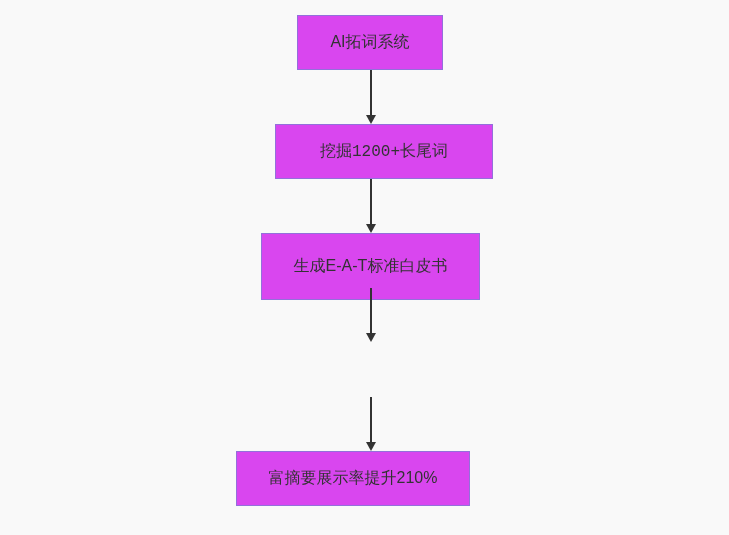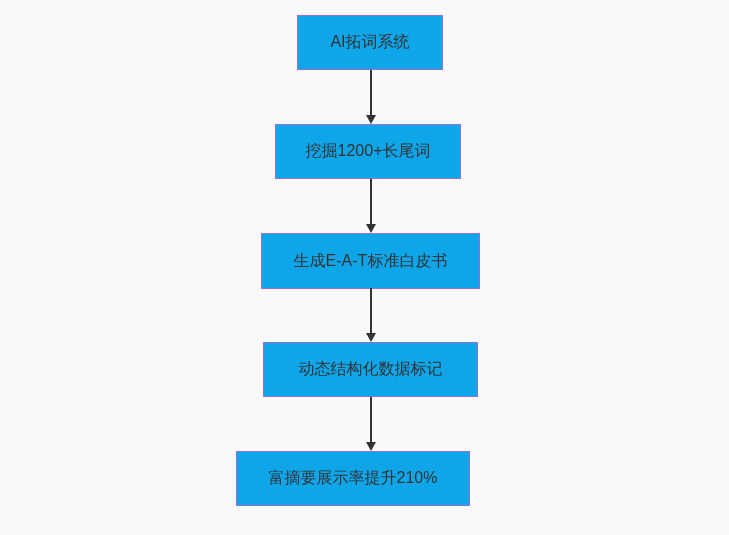--- a/index.html
+++ b/index.html
@@ -11,33 +11,33 @@
   .canvas {
     position: relative;
     width: 729px;
     height: 535px;
     background: #f9f9f9;
     overflow: hidden;
   }
   .node {
     position: absolute;
     box-sizing: border-box;
-    background: #0ea5e9;
+    background: #d946ef;
     border: 1px solid #9370DB;
     color: #333333;
     font-size: 16px;
     display: flex;
     align-items: center;
     justify-content: center;
     text-align: center;
     white-space: nowrap;
   }
   .n1 { left: 297px; top: 15px;  width: 146px; height: 55px; }
-  .n2 { left: 275px; top: 124px; width: 186px; height: 55px; }
-  .n3 { left: 261px; top: 233px; width: 219px; height: 56px; align-items: center; }
+  .n2 { left: 275px; top: 124px; width: 218px; height: 55px; font-family: Liberation Mono, monospace; }
+  .n3 { left: 261px; top: 233px; width: 219px; height: 67px; align-items: center; }
   .n4 { left: 263px; top: 342px; width: 215px; height: 55px; }
   .n5 { left: 236px; top: 451px; width: 234px; height: 55px; }
 
   .edge {
     position: absolute;
     left: 362px;
     width: 18px;
   }
   .e1 { top: 70px;  height: 54px; }
   .e2 { top: 179px; height: 54px; }
@@ -90,23 +90,20 @@
 
   <div class="node n3">
     <span>生成E-A-T标准白皮书</span>
   </div>
 
   <div class="edge e3">
     <div class="edge-line"></div>
     <div class="edge-head"></div>
   </div>
 
-  <div class="node n4">
-    <span>动态结构化数据标记</span>
-  </div>
 
   <div class="edge e4">
     <div class="edge-line"></div>
     <div class="edge-head"></div>
   </div>
 
   <div class="node n5">
     <span>富摘要展示率提升210%</span>
   </div>
 

